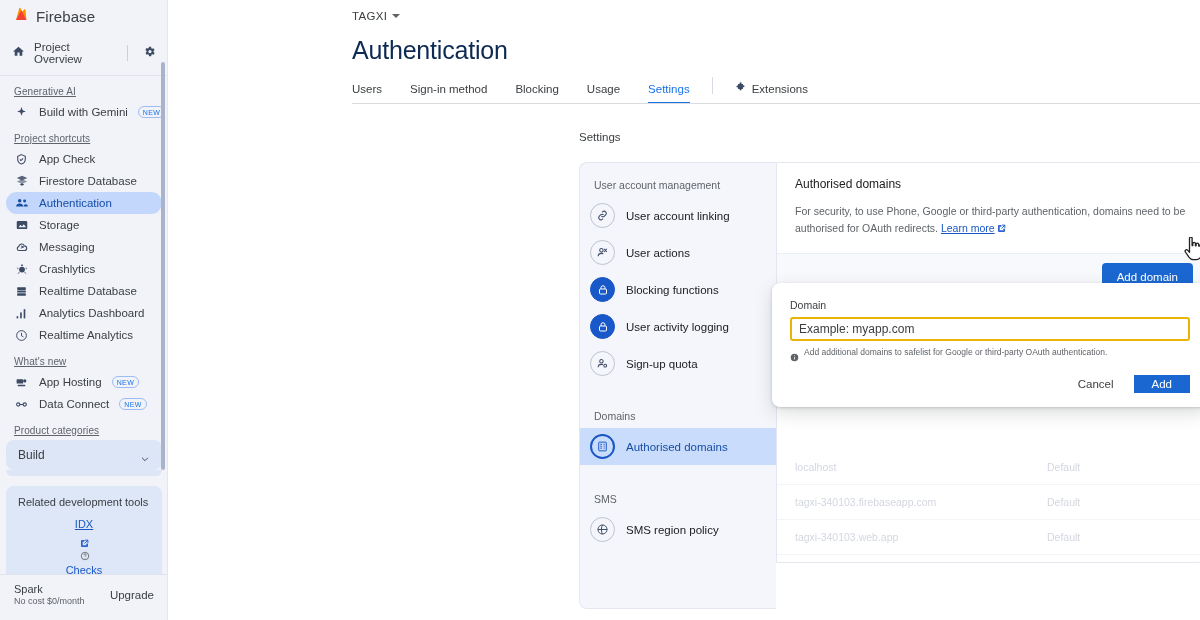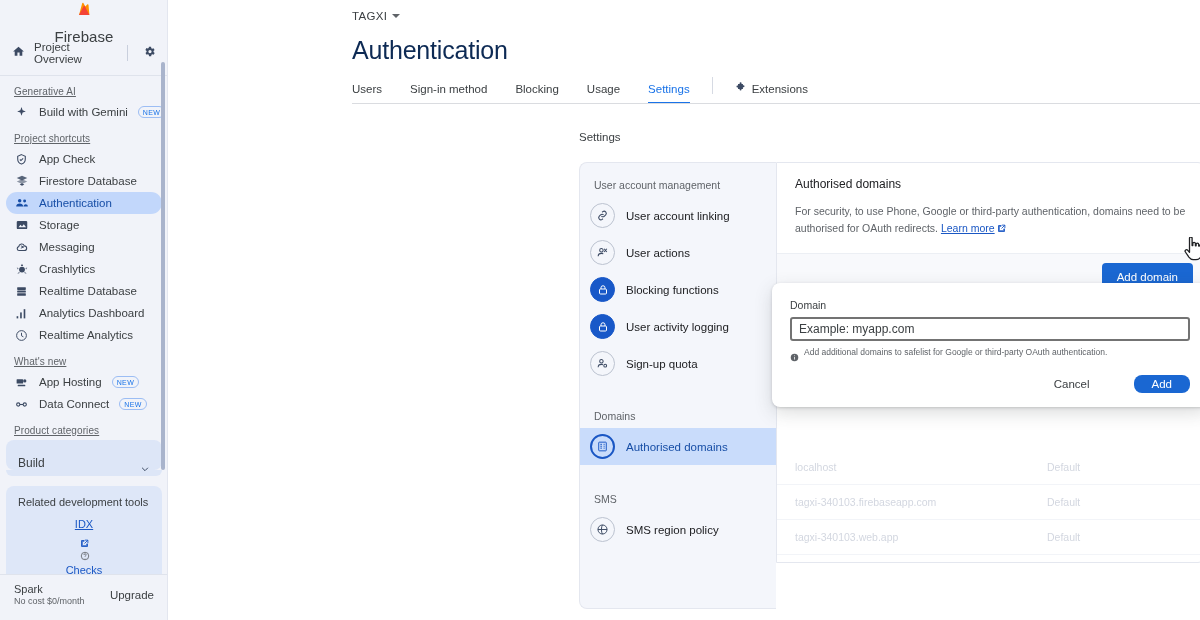--- a/index.html
+++ b/index.html
@@ -14,21 +14,21 @@
   
   .sidebar {
     width: 168px; height: 620px;
     background: #f1f3f9;
     position: relative;
     flex: 0 0 168px;
     display: flex; flex-direction: column;
   }
   .sb-brand {
     height: 28px; display: flex; align-items: center; gap: 8px;
-    padding: 0 14px; margin-top: 2px; flex-direction: column;
+    padding: 0 14px; margin-top: 2px;
   }
   .flame { width: 14px; height: 18px; position: relative; }
   .flame svg { display: block; }
   .brand-text { font-size: 15px; color: #3c4043; letter-spacing: .1px; }
 
   .sb-scroll { flex: 1; overflow: hidden; position: relative; }
 
   .sb-overview {
     display: flex; align-items: center; height: 30px; margin: 8px 6px 0 6px;
     padding: 0 6px; border-radius: 16px; gap: 9px;
@@ -52,21 +52,21 @@
   .sb-item.active .label { color: #174ea6; font-weight: normal; }
   .sb-item.active .ico { color: #174ea6; }
   .badge-new {
     font-size: 7px; color: #1a73e8; border: 1px solid #9cbdf4;
     border-radius: 8px; padding: 1px 4px 0 4px; letter-spacing: .4px;
     line-height: 9px;
   }
 
   .sb-build {
     margin: 4px 6px 0 6px; background: #dde6f7; border-radius: 8px;
-    height: 30px; display: flex; align-items: flex-end; padding: 0 12px;
+    height: 30px; display: flex; align-items: center; padding: 0 12px;
     cursor: pointer;
   }
   .sb-build .label { font-size: 12px; color: #3c4043; flex: 1; }
   .chev { width: 10px; height: 10px; }
   .sb-build-foot { margin: 0 6px; height: 6px; background: #dde6f7; border-radius: 0 0 8px 8px; }
 
   .sb-tools {
     margin: 10px 6px 0 6px; background: #dee7f8; border-radius: 8px;
     padding: 10px 12px 12px 12px;
   }
@@ -167,38 +167,37 @@
 
   
   .dialog {
     position: absolute; left: 604px; top: 283px; width: 436px; height: 124px;
     background: #ffffff; border-radius: 8px;
     box-shadow: 0 1px 3px rgba(60,64,67,.22), 0 6px 18px rgba(60,64,67,.18);
     padding: 16px 18px 0 18px; z-index: 40;
   }
   .dlg-label { font-size: 10.5px; color: #3c4043; margin-bottom: 6px; }
   .dlg-input {
-    width: 400px; height: 24px; border: 2px solid #737373; border-radius: 3px;
+    width: 400px; height: 24px; border: 2px solid #eab308; border-radius: 3px;
     padding: 0 7px; font-size: 12px; color: #202124; outline: none;
     font-family: "Liberation Sans", sans-serif; background: #fff;
   }
   .dlg-input::placeholder { color: #3c4043; }
   .dlg-hint { display: flex; align-items: center; gap: 5px; margin-top: 6px; }
   .dlg-hint .txt { font-size: 8.5px; color: #5f6368; }
   .info-ic { width: 9px; height: 9px; color: #5f6368; flex: 0 0 9px; }
   .dlg-foot { display: flex; justify-content: flex-end; align-items: center; gap: 10px; margin-top: 14px; }
   .btn-text {
     background: none; border: none; font-size: 11.5px; color: #3c4043;
     padding: 7px 10px; cursor: pointer; font-family: "Liberation Sans", sans-serif;
   }
   .btn-add {
-    background: #1a67d2; color: #fff; border: none; border-radius: 8px;
+    background: #1a67d2; color: #fff; border: none; border-radius: 0;
     font-size: 11.5px; padding: 3px 18px; cursor: pointer;
     font-family: "Liberation Sans", sans-serif;
-    margin-left: 24px;
   }
 
   
   .cursor { position: absolute; left: 1016px; top: 237px; z-index: 60; pointer-events: none; }
 </style>
 </head>
 <body>
 
 <div id="root">
 

